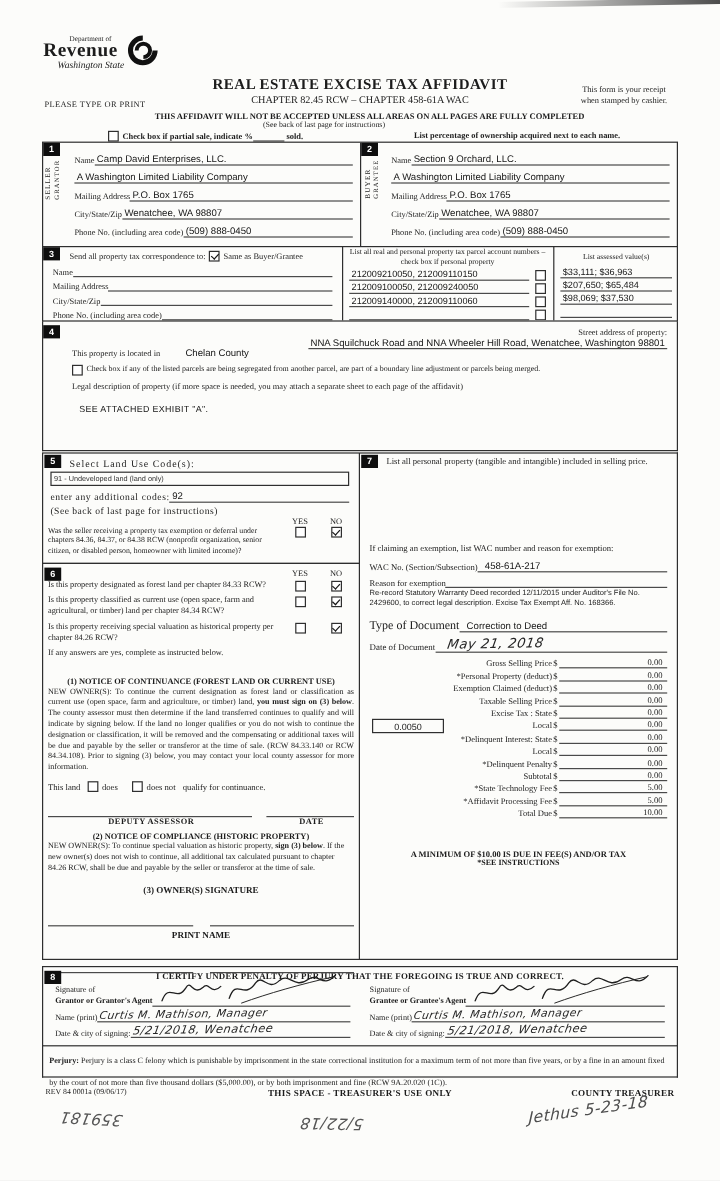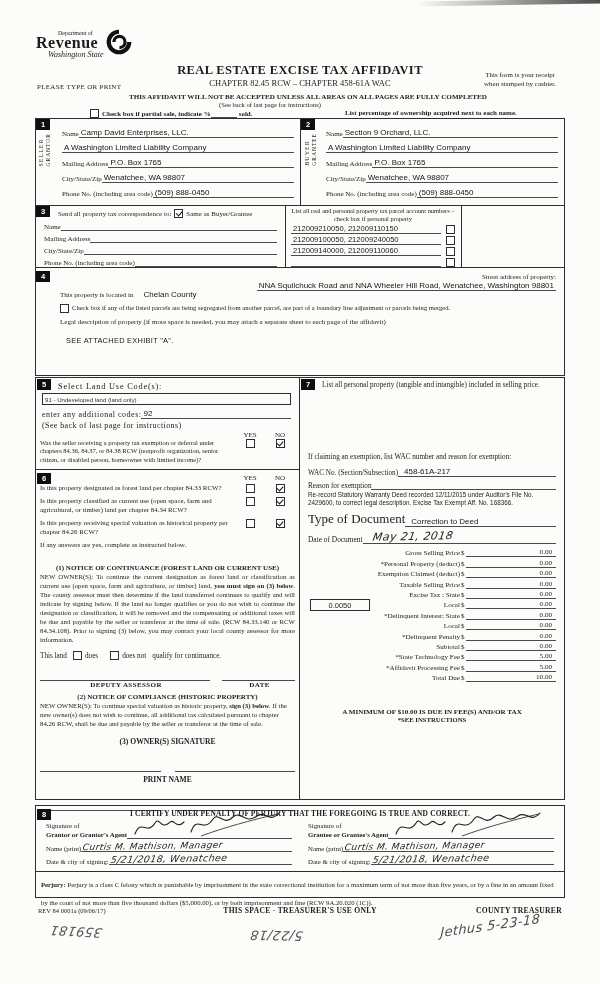--- a/index.html
+++ b/index.html
@@ -207,33 +207,54 @@
             <span class="typed" style="font-size:7.6px;">212009140000, 212009110060</span>
           </span>
           <span class="cb" style="margin-left:5px;"></span>
         </div>
       <div class="row" style="margin:0 6px;height:11px;">
           <span class="fl"></span>
           <span class="cb" style="margin-left:5px;"></span>
         </div>
     </div>
 
+    <div class="abs" style="left:425px;top:0;width:105px;height:100%;">
+      <div class="ctr" style="font-size:6.4px;margin:6px 2px 3px 2px;">List assessed value(s)</div>
+      <div class="row" style="margin:0 6px;height:11px;">
+          <span class="fl">
+            <span class="typed" style="font-size:7.6px;">$33,111; $36,963</span>
+          </span>
+        </div>
+      <div class="row" style="margin:0 6px;height:11px;">
+          <span class="fl">
+            <span class="typed" style="font-size:7.6px;">$207,650; $65,484</span>
+          </span>
+        </div>
+      <div class="row" style="margin:0 6px;height:11px;">
+          <span class="fl">
+            <span class="typed" style="font-size:7.6px;">$98,069; $37,530</span>
+          </span>
+        </div>
+      <div class="row" style="margin:0 6px;height:11px;">
+          <span class="fl"></span>
+        </div>
+    </div>
   </div>
 
   <div class="box" style="left:35px;top:268px;width:530px;height:108px;border-top:none;">
     <span class="num" style="left:0;top:3px;">4</span>
     <div class="row" style="margin:5px 8px 0 24px;height:11px;flex-direction:column;">
       <span class="lbl">Street address of property:</span>
       <span class="fl">
           <span class="typed">NNA Squilchuck Road and NNA Wheeler Hill Road, Wenatchee, Washington 98801</span>
         </span>
     </div>
     <div class="row" style="margin:4px 8px 0 24px;height:11px;">
       <span class="lbl">This property is located in</span>
-      <span class="typed" style="margin-left:10px;">Chelan County</span>
+      <span class="typed" style="margin-left:21px;">Chelan County</span>
     </div>
     <div class="row" style="margin:5px 8px 0 24px;align-items:flex-start;">
       <span class="cb" style="margin-right:3px;margin-top:0;"></span>
       <span style="font-size:6.6px;">Check box if any of the listed parcels are being segregated from another parcel, are part of a boundary line adjustment or parcels being merged.</span>
     </div>
     <div style="margin:5px 8px 0 24px;font-size:7px;">Legal description of property (if more space is needed, you may attach a separate sheet to each page of the affidavit)</div>
     <div class="typed" style="margin:10px 8px 0 30px;font-size:7.4px;letter-spacing:.3px;">SEE ATTACHED EXHIBIT "A".</div>
   </div>
 
   <div class="box" style="left:35px;top:377px;width:265px;height:93px;">
@@ -334,21 +355,21 @@
       <span class="fl">
           <span class="typed" style="padding-left:4px;">458-61A-217</span>
         </span>
     </div>
     <div class="row" style="margin-top:3px;height:10px;">
       <span class="lbl" style="font-size:7.2px;">Reason for exemption</span>
       <span class="fl"></span>
     </div>
     <div class="sans" style="font-size:6.3px;line-height:1.3;margin-top:1px;">Re-record Statutory Warranty Deed recorded 12/11/2015 under Auditor's File No. 2429600, to correct legal description.  Excise Tax Exempt Aff. No. 168366.</div>
     <div class="row" style="margin-top:8px;height:12px;">
-      <span class="lbl" style="font-size:13px;">Type of Document</span>
+      <span class="lbl" style="font-size:10px;">Type of Document</span>
       <span class="fl">
           <span class="typed" style="padding-left:4px;">Correction to Deed</span>
         </span>
     </div>
     <div class="row" style="margin-top:2px;height:15px;">
       <span class="lbl" style="font-size:7.4px;">Date of Document</span>
       <span class="fl">
           <span class="hand" style="font-size:11px;padding-left:8px;">May 21, 2018</span>
         </span>
     </div>

